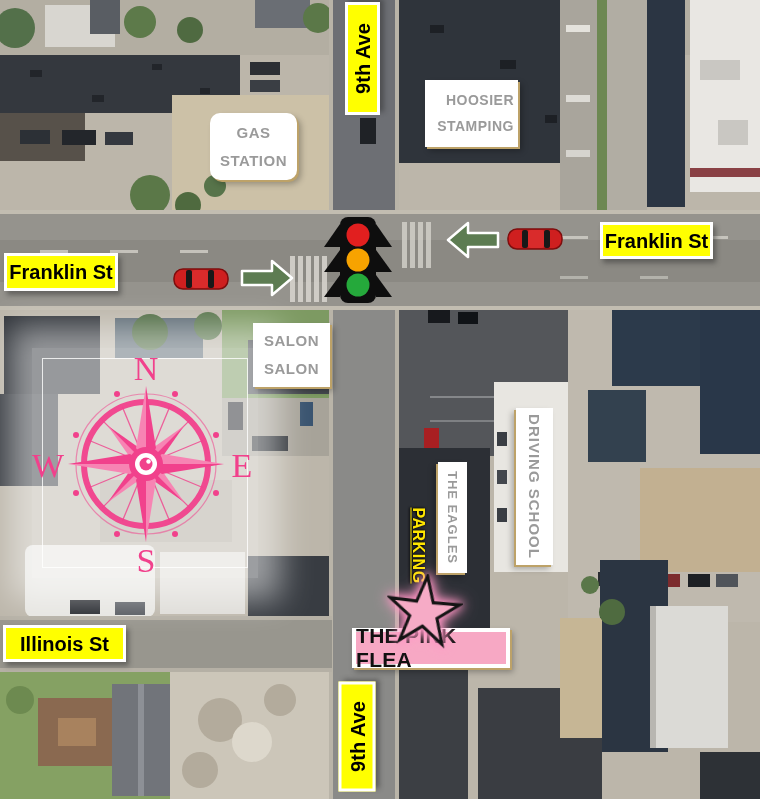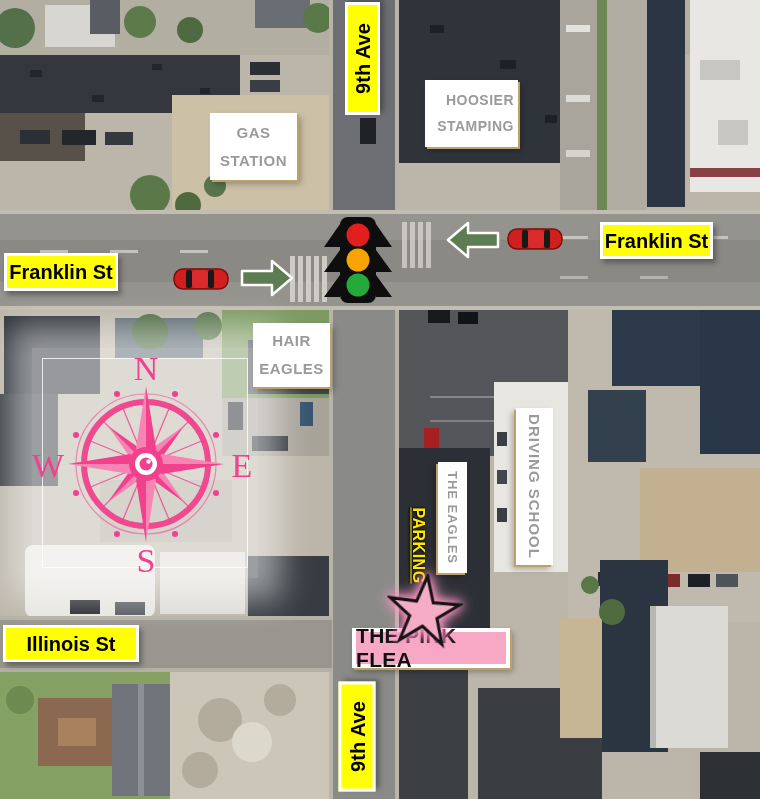--- a/index.html
+++ b/index.html
@@ -18,24 +18,24 @@
   .lbl-place{position:absolute;display:flex;align-items:center;justify-content:center;
     text-align:center;background:#ffffff;color:#9a9a9a;
     font-weight:bold;font-size:15px;line-height:1.85;letter-spacing:.5px;
     box-shadow:2px 2px 0 #bda268,4px 4px 6px rgba(0,0,0,.28);padding:2px 4px;}
   .rot-ccw{transform:rotate(-90deg);}
   .rot-cw{transform:rotate(90deg);}
 
   #lbl-9th-top{left:306px;top:41px;width:113px;height:35px;}
   #lbl-franklin-right{left:600px;top:222px;width:113px;height:37px;}
   #lbl-franklin-left{left:4px;top:253px;width:114px;height:38px;}
-  #lbl-illinois{left:3px;top:625px;width:136px;height:37px;}
+  #lbl-illinois{left:3px;top:625px;width:123px;height:37px;}
   #lbl-9th-bottom{left:302px;top:718px;width:110px;height:37px;}
 
-  #lbl-gas{left:210px;top:113px;width:87px;height:67px;}
+  #lbl-gas{left:210px;top:113px;width:87px;height:67px;border-radius:10px;}
   #lbl-hoosier{left:425px;top:80px;width:93px;height:67px;font-size:14px;text-align:right;}
   #lbl-hair{left:253px;top:323px;width:77px;height:64px;}
   #lbl-eagles{left:397px;top:503px;width:111px;height:29px;font-size:13px;letter-spacing:1px;line-height:1;}
   #lbl-driving{left:456px;top:468px;width:157px;height:37px;font-size:15px;letter-spacing:1px;line-height:1;}
 
   #parking-label{position:absolute;left:380px;top:534px;width:74px;height:21px;
     transform:rotate(90deg);text-align:center;font-weight:bold;font-size:16px;line-height:1.2;
     color:#ffe600;text-decoration:underline;letter-spacing:.5px;
     text-shadow:0 1px 2px #000,0 0 3px rgba(0,0,0,.85);}
 
@@ -324,21 +324,21 @@
   </svg>
 
   <div id="lbl-9th-top" class="lbl-street rot-ccw">9th Ave</div>
   <div id="lbl-franklin-right" class="lbl-street">Franklin St</div>
   <div id="lbl-franklin-left" class="lbl-street">Franklin St</div>
   <div id="lbl-illinois" class="lbl-street">Illinois St</div>
   <div id="lbl-9th-bottom" class="lbl-street rot-ccw">9th Ave</div>
 
   <div id="lbl-gas" class="lbl-place">GAS STATION</div>
   <div id="lbl-hoosier" class="lbl-place">HOOSIER STAMPING</div>
-  <div id="lbl-hair" class="lbl-place">HAIR EAGLES</div>
+  <div id="lbl-hair" class="lbl-place">SALON SALON</div>
   <div id="lbl-eagles" class="lbl-place rot-cw">THE EAGLES</div>
   <div id="lbl-driving" class="lbl-place rot-cw">DRIVING SCHOOL</div>
 
   <div id="parking-label">PARKING</div>
 
   <div id="destination-label">THE PINK FLEA</div>
   <svg id="star-icon" width="76" height="74" viewBox="0 0 100 96">
     <polygon points="50,2 61,36 96,35 68,56 78,89 50,68 22,89 32,56 4,35 39,36" fill="#f6abc6" stroke="#141414" stroke-width="4"></polygon>
   </svg>
 

